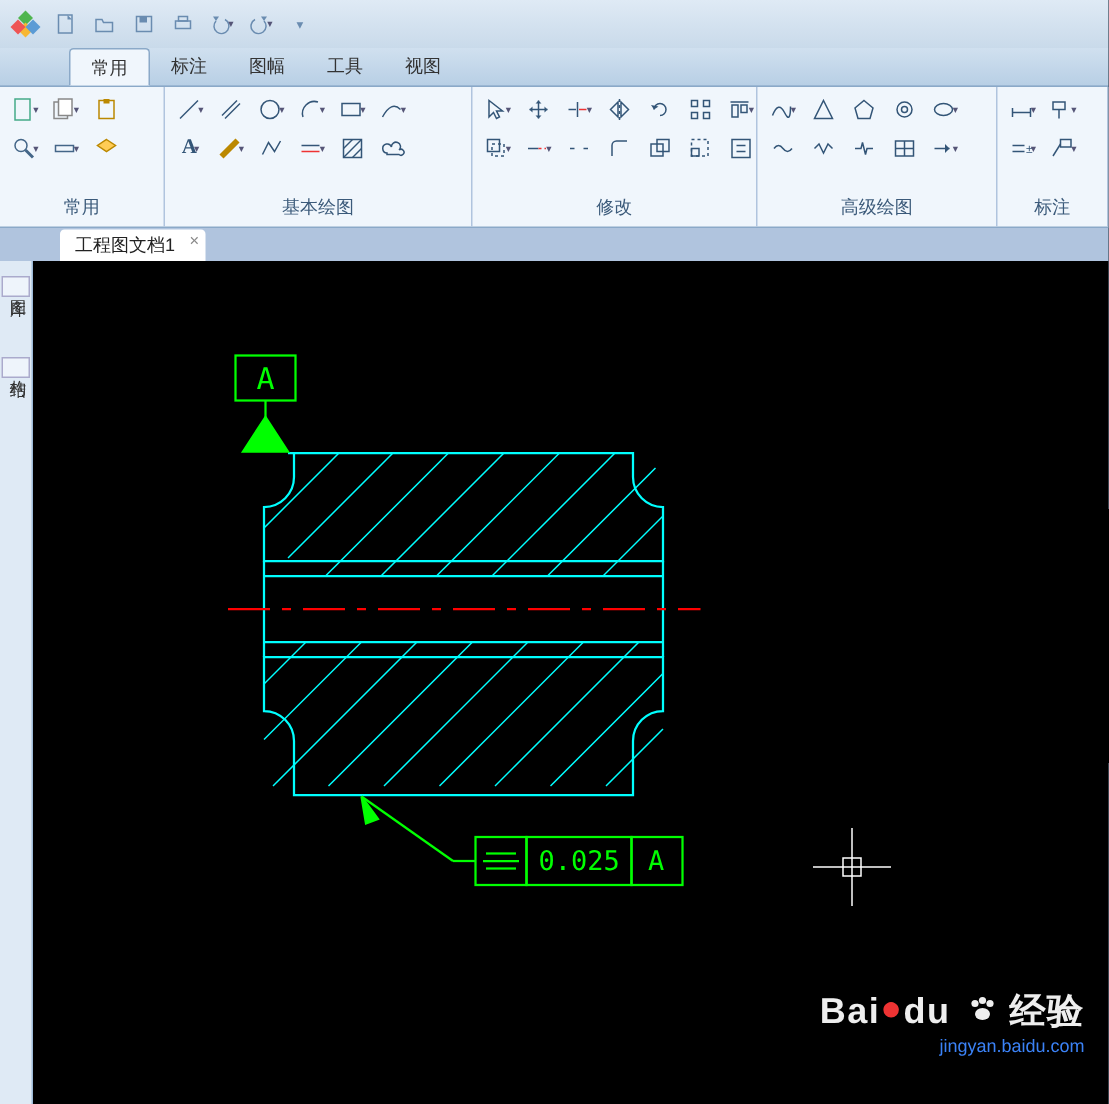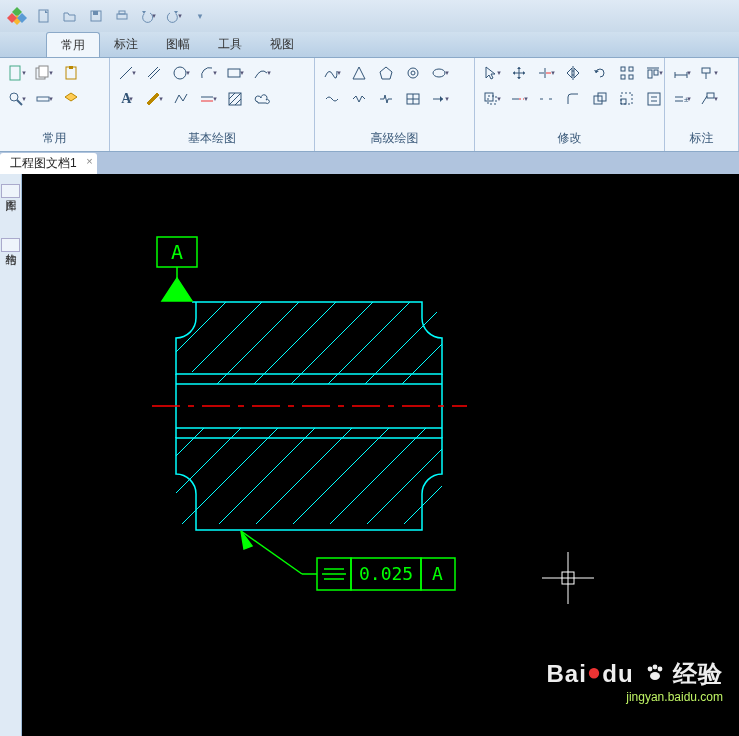--- a/index.html
+++ b/index.html
@@ -75,20 +75,21 @@
     text-align: center;
     color: #3b5a7a;
     padding: 2px 0 4px 0;
     font-size: 12px;
   }
   .tabbar {
     height: 22px;
     background: #b0c4de;
     display: flex;
     align-items: flex-end;
+    padding-left: 40px;
   }
   .doc-tab {
     background: #fff;
     padding: 2px 20px 2px 10px;
     border-top-left-radius: 3px;
     border-top-right-radius: 3px;
     position: relative;
     font-size: 12px;
     color: #222;
     cursor: pointer;
@@ -128,21 +129,21 @@
     overflow: hidden;
   }
   .drawing { position: absolute; left: 0; top: 0; width: 100%; height: 100%; }
   .watermark {
     position: absolute;
     right: 16px; bottom: 32px;
     text-align: right;
     color: #eee;
   }
   .wm-main { font-size: 24px; font-weight: bold; letter-spacing: 1px; }
-  .wm-sub { font-size: 12px; color: #bef264; }
+  .wm-sub { font-size: 12px; color: #3b82f6; }
   .paw { display: inline-block; margin-left: 4px; }
   .dd { font-size: 7px; color: #557; margin-left: -2px;}
 </style>
 </head>
 <body>
 
 <div class="titlebar">
   <div class="app-logo">
     <svg width="22" height="22" viewBox="0 0 22 22">
       <path d="M11 2 L16 7 L11 12 L6 7 Z" fill="#4fb54f"></path>
@@ -324,87 +325,20 @@
         <div class="ribbon-btn">
             <svg width="16" height="16">
               <path d="M4 11 A3 3 0 1 1 7 7 A3 3 0 1 1 12 9 A2 2 0 1 1 12 12 L4 12 Z" fill="none" stroke="#357"></path>
             </svg>
           </div>
       </div>
     </div>
     <div class="ribbon-label">基本绘图</div>
   </div>
 
-  <div class="ribbon-group" style="width:160px">
-    <div class="ribbon-rows">
-      <div class="ribbon-row">
-        <div class="ribbon-btn">
-            <svg width="16" height="16">
-              <path d="M2 12 Q6 2 10 10 T14 6" fill="none" stroke="#357"></path>
-            </svg>
-            <span class="dd">▾</span>
-          </div>
-        <div class="ribbon-btn">
-            <svg width="16" height="16">
-              <path d="M8 2 L14 14 L2 14 Z" fill="none" stroke="#357"></path>
-            </svg>
-          </div>
-        <div class="ribbon-btn">
-            <svg width="16" height="16">
-              <path d="M8 2 L14 7 L12 14 L4 14 L2 7 Z" fill="none" stroke="#357"></path>
-            </svg>
-          </div>
-        <div class="ribbon-btn">
-            <svg width="16" height="16">
-              <circle cx="8" cy="8" r="5" fill="none" stroke="#357"></circle>
-              <circle cx="8" cy="8" r="2" fill="none" stroke="#357"></circle>
-            </svg>
-          </div>
-        <div class="ribbon-btn">
-            <svg width="16" height="16">
-              <ellipse cx="8" cy="8" rx="6" ry="4" fill="none" stroke="#357"></ellipse>
-            </svg>
-            <span class="dd">▾</span>
-          </div>
-      </div>
-      <div class="ribbon-row">
-        <div class="ribbon-btn">
-            <svg width="16" height="16">
-              <path d="M2 8 Q5 4 8 8 T14 8" fill="none" stroke="#357"></path>
-            </svg>
-          </div>
-        <div class="ribbon-btn">
-            <svg width="16" height="16">
-              <path d="M2 8 L5 5 L8 11 L11 5 L14 8" fill="none" stroke="#357"></path>
-            </svg>
-          </div>
-        <div class="ribbon-btn">
-            <svg width="16" height="16">
-              <path d="M2 8 L6 8 L7 4 L9 12 L10 8 L14 8" fill="none" stroke="#357"></path>
-            </svg>
-          </div>
-        <div class="ribbon-btn">
-            <svg width="16" height="16">
-              <rect x="2" y="3" width="12" height="10" fill="none" stroke="#357"></rect>
-              <line x1="2" y1="8" x2="14" y2="8" stroke="#357"></line>
-              <line x1="8" y1="3" x2="8" y2="13" stroke="#357"></line>
-            </svg>
-          </div>
-        <div class="ribbon-btn">
-            <svg width="16" height="16">
-              <line x1="2" y1="8" x2="12" y2="8" stroke="#357"></line>
-              <path d="M12 8 L9 5 L9 11 Z" fill="#357"></path>
-            </svg>
-            <span class="dd">▾</span>
-          </div>
-      </div>
-    </div>
-    <div class="ribbon-label">高级绘图</div>
-  </div>
-
   <div class="ribbon-group" style="width:190px">
     <div class="ribbon-rows">
       <div class="ribbon-row">
         <div class="ribbon-btn">
             <svg width="16" height="16">
               <path d="M3 2 L3 13 L6 10 L8 14 L10 13 L8 9 L12 9 Z" fill="none" stroke="#357"></path>
             </svg>
             <span class="dd">▾</span>
           </div>
         <div class="ribbon-btn">
@@ -493,20 +427,87 @@
         <div class="ribbon-btn">
             <svg width="16" height="16">
               <rect x="2" y="2" width="12" height="12" fill="none" stroke="#357"></rect>
               <line x1="5" y1="6" x2="11" y2="6" stroke="#357"></line>
               <line x1="5" y1="10" x2="11" y2="10" stroke="#357"></line>
             </svg>
           </div>
       </div>
     </div>
     <div class="ribbon-label">修改</div>
+  </div>
+
+  <div class="ribbon-group" style="width:160px">
+    <div class="ribbon-rows">
+      <div class="ribbon-row">
+        <div class="ribbon-btn">
+            <svg width="16" height="16">
+              <path d="M2 12 Q6 2 10 10 T14 6" fill="none" stroke="#357"></path>
+            </svg>
+            <span class="dd">▾</span>
+          </div>
+        <div class="ribbon-btn">
+            <svg width="16" height="16">
+              <path d="M8 2 L14 14 L2 14 Z" fill="none" stroke="#357"></path>
+            </svg>
+          </div>
+        <div class="ribbon-btn">
+            <svg width="16" height="16">
+              <path d="M8 2 L14 7 L12 14 L4 14 L2 7 Z" fill="none" stroke="#357"></path>
+            </svg>
+          </div>
+        <div class="ribbon-btn">
+            <svg width="16" height="16">
+              <circle cx="8" cy="8" r="5" fill="none" stroke="#357"></circle>
+              <circle cx="8" cy="8" r="2" fill="none" stroke="#357"></circle>
+            </svg>
+          </div>
+        <div class="ribbon-btn">
+            <svg width="16" height="16">
+              <ellipse cx="8" cy="8" rx="6" ry="4" fill="none" stroke="#357"></ellipse>
+            </svg>
+            <span class="dd">▾</span>
+          </div>
+      </div>
+      <div class="ribbon-row">
+        <div class="ribbon-btn">
+            <svg width="16" height="16">
+              <path d="M2 8 Q5 4 8 8 T14 8" fill="none" stroke="#357"></path>
+            </svg>
+          </div>
+        <div class="ribbon-btn">
+            <svg width="16" height="16">
+              <path d="M2 8 L5 5 L8 11 L11 5 L14 8" fill="none" stroke="#357"></path>
+            </svg>
+          </div>
+        <div class="ribbon-btn">
+            <svg width="16" height="16">
+              <path d="M2 8 L6 8 L7 4 L9 12 L10 8 L14 8" fill="none" stroke="#357"></path>
+            </svg>
+          </div>
+        <div class="ribbon-btn">
+            <svg width="16" height="16">
+              <rect x="2" y="3" width="12" height="10" fill="none" stroke="#357"></rect>
+              <line x1="2" y1="8" x2="14" y2="8" stroke="#357"></line>
+              <line x1="8" y1="3" x2="8" y2="13" stroke="#357"></line>
+            </svg>
+          </div>
+        <div class="ribbon-btn">
+            <svg width="16" height="16">
+              <line x1="2" y1="8" x2="12" y2="8" stroke="#357"></line>
+              <path d="M12 8 L9 5 L9 11 Z" fill="#357"></path>
+            </svg>
+            <span class="dd">▾</span>
+          </div>
+      </div>
+    </div>
+    <div class="ribbon-label">高级绘图</div>
   </div>
 
   <div class="ribbon-group" style="flex:1">
     <div class="ribbon-rows">
       <div class="ribbon-row">
         <div class="ribbon-btn">
             <svg width="16" height="16">
               <line x1="2" y1="10" x2="14" y2="10" stroke="#357"></line>
               <line x1="2" y1="7" x2="2" y2="13" stroke="#357"></line>
               <line x1="14" y1="7" x2="14" y2="13" stroke="#357"></line>

